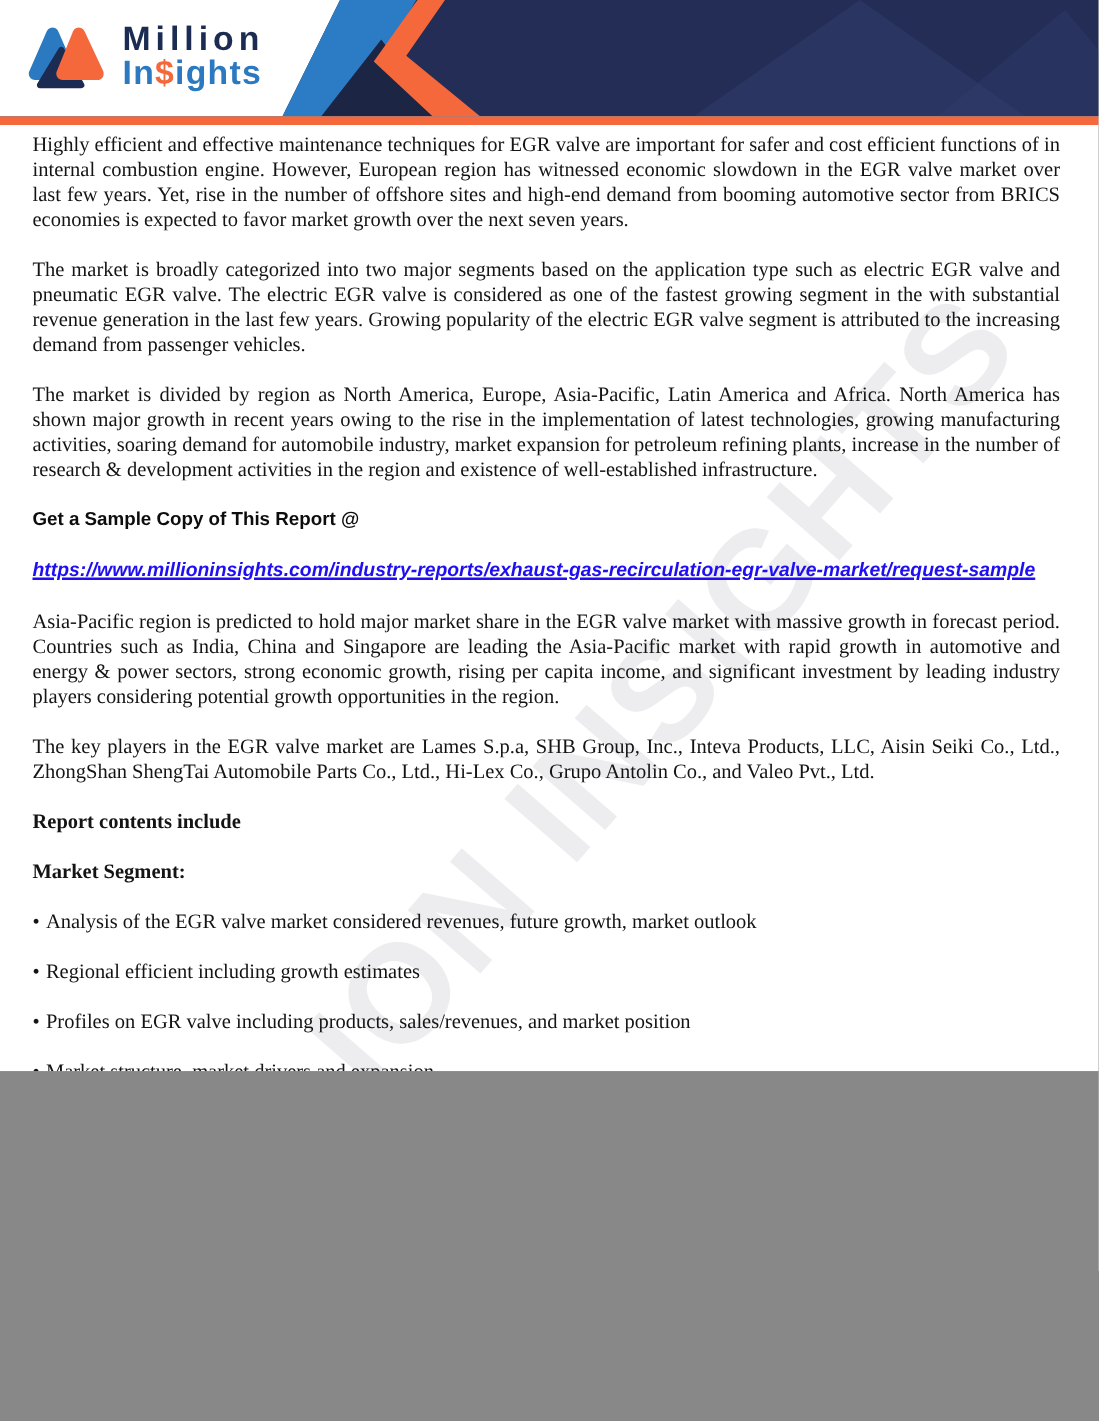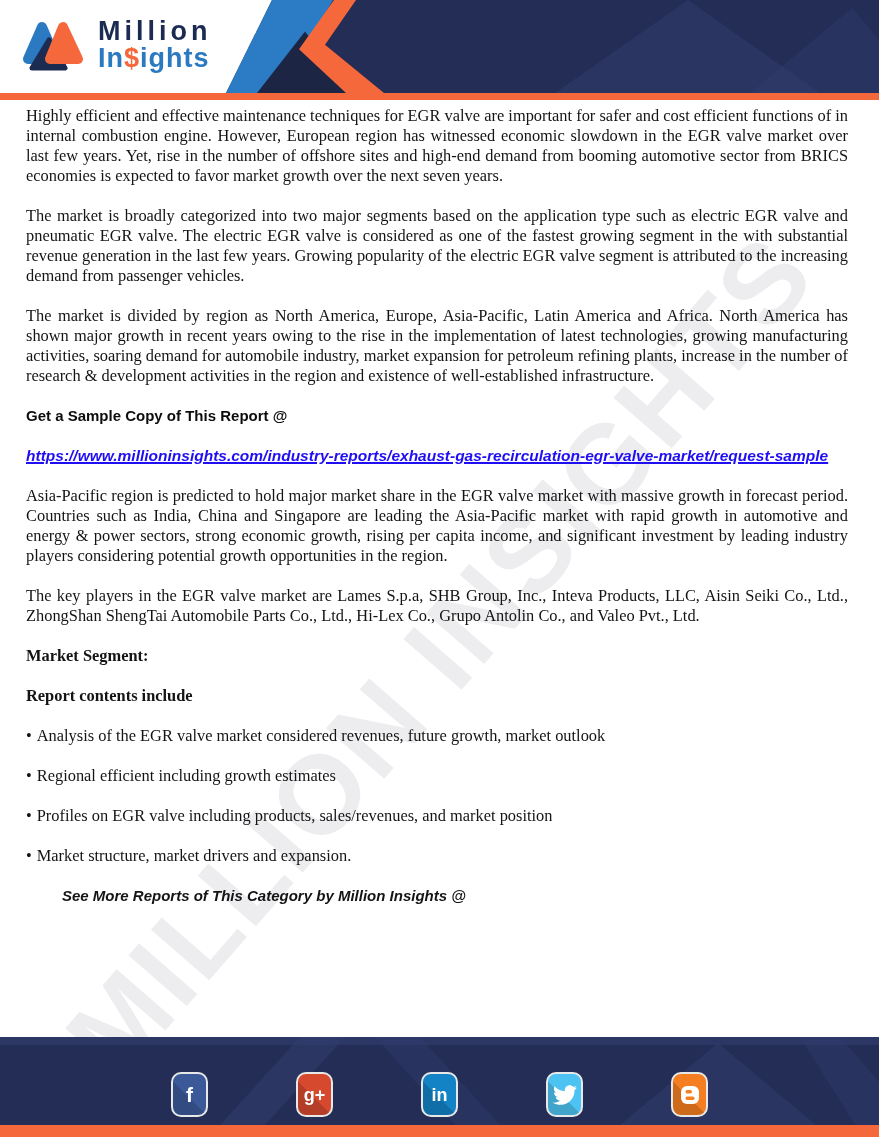--- a/index.html
+++ b/index.html
@@ -1,18 +1,18 @@
 <!DOCTYPE html>
 <html style="--navy: #242d55; --navy_light: #313c6d; --orange: #f4683c; --blue_band: #2b7cc4; --logo_navy: #1c2b52; --logo_blue: #2b7ac1; --link_blue: #1f0ef2;"><head>
 <meta charset="utf-8">
 <style>
   * { margin:0; padding:0; box-sizing:border-box; }
   html,body { background:#888; }
   .page {
-    position:relative; width:879px; height:1137px; margin:0 auto;
+    position:relative; width:879px; height:857px; margin:0 auto;
     background:#ffffff; overflow:hidden;
     font-family:"Liberation Serif", serif;
   }
   
   header {
     position:relative; height:93px; background:var(--navy); overflow:hidden;
   }
   .shape { position:absolute; top:0; bottom:0; left:0; right:0; }
   .hdr-faint1 { clip-path:polygon(555px 100%, 688px 0, 820px 100%); background:var(--navy_light); opacity:.55; }
   .hdr-faint2 { clip-path:polygon(750px 100%, 852px 8px, 879px 40px, 879px 100%); background:var(--navy_light); opacity:.45; }
@@ -116,22 +116,22 @@
     <p>The market is broadly categorized into two major segments based on the application type such as electric EGR valve and pneumatic EGR valve. The electric EGR valve is considered as one of the fastest growing segment in the with substantial revenue generation in the last few years. Growing popularity of the electric EGR valve segment is attributed to the increasing demand from passenger vehicles.</p>
     <p>The market is divided by region as North America, Europe, Asia-Pacific, Latin America and Africa. North America has shown major growth in recent years owing to the rise in the implementation of latest technologies, growing manufacturing activities, soaring demand for automobile industry, market expansion for petroleum refining plants, increase in the number of research &amp; development activities in the region and existence of well-established infrastructure.</p>
 
     <p class="sans-heading">Get a Sample Copy of This Report @</p>
 
     <p class="link-line"><a href="#">https://www.millioninsights.com/industry-reports/exhaust-gas-recirculation-egr-valve-market/request-sample</a></p>
 
     <p>Asia-Pacific region is predicted to hold major market share in the EGR valve market with massive growth in forecast period. Countries such as India, China and Singapore are leading the Asia-Pacific market with rapid growth in automotive and energy &amp; power sectors, strong economic growth, rising per capita income, and significant investment by leading industry players considering potential growth opportunities in the region.</p>
     <p>The key players in the EGR valve market are Lames S.p.a, SHB Group, Inc., Inteva Products, LLC, Aisin Seiki Co., Ltd., ZhongShan ShengTai Automobile Parts Co., Ltd., Hi-Lex Co., Grupo Antolin Co., and Valeo Pvt., Ltd.</p>
 
+    <p class="serif-heading">Report contents include</p>
     <p class="serif-heading">Market Segment:</p>
-    <p class="serif-heading">Report contents include</p>
 
     <p class="bullet-row"><span class="bullet-glyph">•</span><span>Analysis of the EGR valve market considered revenues, future growth, market outlook</span></p>
     <p class="bullet-row"><span class="bullet-glyph">•</span><span>Regional efficient including growth estimates</span></p>
     <p class="bullet-row"><span class="bullet-glyph">•</span><span>Profiles on EGR valve including products, sales/revenues, and market position</span></p>
     <p class="bullet-row"><span class="bullet-glyph">•</span><span>Market structure, market drivers and expansion.</span></p>
 
     <p class="see-more">See More Reports of This Category by Million Insights @</p>
   </main>
 
   <footer>

